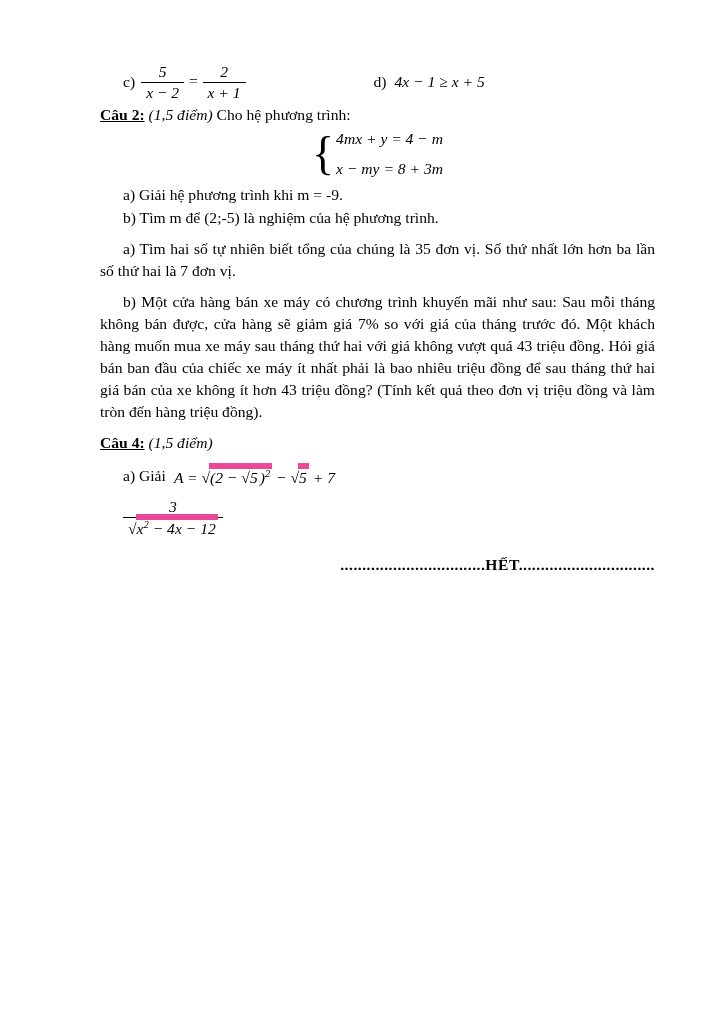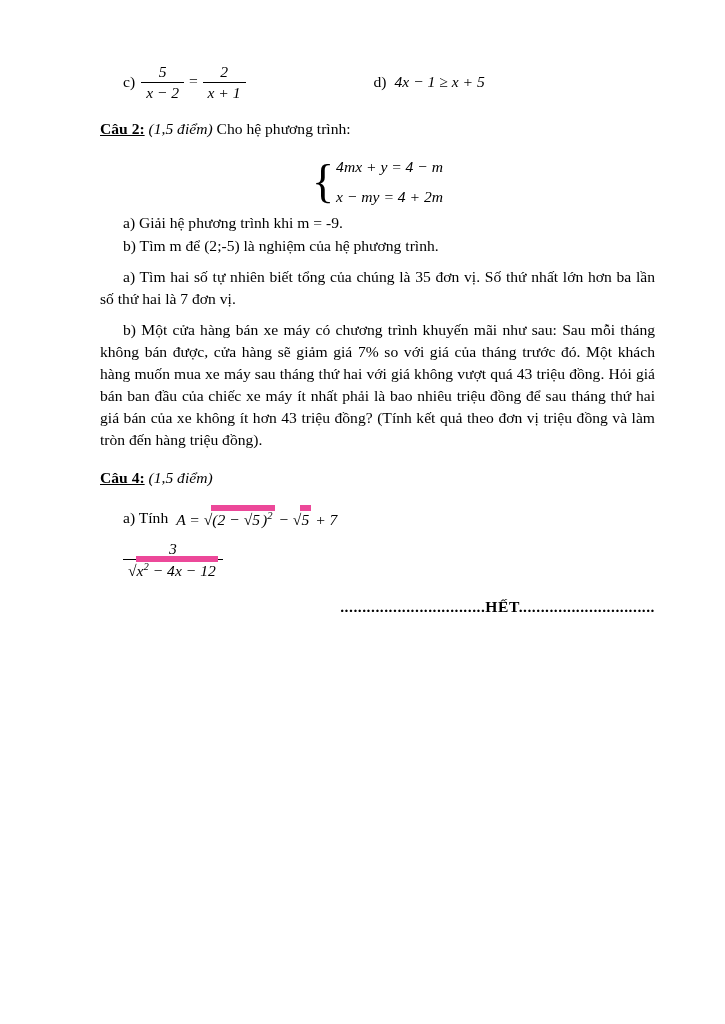--- a/index.html
+++ b/index.html
@@ -40,21 +40,21 @@
   }
   .frac .num { display: block; padding: 0 5px 1px 5px; }
   .frac .den { display: block; border-top: 1px solid #000; padding: 1px 5px 0 5px; }
 
   
   .sqrt { display: inline-block; white-space: nowrap; }
   .surd { font-style: normal; margin-right: -1px; }
   .rad  { border-top: 6px solid #ec4899; padding: 0 2px 0 1px; }
 
   
-  .cau-line { margin: 16px 0; }
+  .cau-line { margin: 2px 0; }
   .cau-title { font-weight: bold; text-decoration: underline; }
   .points { font-style: italic; }
 
   
   .system-wrap { text-align: center; margin: 2px 0 4px 0; }
   .system { display: inline-flex; align-items: center; }
   .brace {
     font-style: normal;
     font-size: 46px;
     line-height: 1;
@@ -106,39 +106,39 @@
     <span class="cau-title">Câu 2:</span>
     <span class="points">(1,5 điểm)</span>
     <span>Cho hệ phương trình:</span>
   </div>
 
   <div class="system-wrap">
     <span class="system">
       <span class="brace">{</span>
       <span class="eqs">
         <span class="math">4mx + y = 4 − m</span>
-        <span class="math">x − my = 4 + 2m</span>
+        <span class="math">x − my = 8 + 3m</span>
       </span>
     </span>
   </div>
 
   <div class="item">a) Giải hệ phương trình khi m = -9.</div>
   <div class="item">b) Tìm m để (2;-5) là nghiệm của hệ phương trình.</div>
 
 
   <div class="para">a) Tìm hai số tự nhiên biết tổng của chúng là 35 đơn vị. Số thứ nhất lớn hơn ba lần số thứ hai là 7 đơn vị.</div>
   <div class="para">b) Một cửa hàng bán xe máy có chương trình khuyến mãi như sau: Sau mỗi tháng không bán được, cửa hàng sẽ giảm giá 7% so với giá của tháng trước đó. Một khách hàng muốn mua xe máy sau tháng thứ hai với giá không vượt quá 43 triệu đồng. Hỏi giá bán ban đầu của chiếc xe máy ít nhất phải là bao nhiêu triệu đồng để sau tháng thứ hai giá bán của xe không ít hơn 43 triệu đồng? (Tính kết quả theo đơn vị triệu đồng và làm tròn đến hàng triệu đồng).</div>
 
   <div class="cau-line">
     <span class="cau-title">Câu 4:</span>
     <span class="points">(1,5 điểm)</span>
   </div>
 
   <div class="item math-line">
-    <span class="lbl">a) Tính</span>
+    <span class="lbl">a) Giải</span>
     <span class="math">
       <span>A =</span>
       <span class="sqrt"><span class="surd">√</span><span class="rad"><span>(2 −</span> <span class="sqrt"><span class="surd">√</span><span class="rad">5</span></span><span>)</span><sup>2</sup></span></span>
       <span>−</span>
       <span class="sqrt"><span class="surd">√</span><span class="rad">5</span></span>
       <span>+ 7</span>
     </span>
   </div>
 
   <div class="item math-line">

